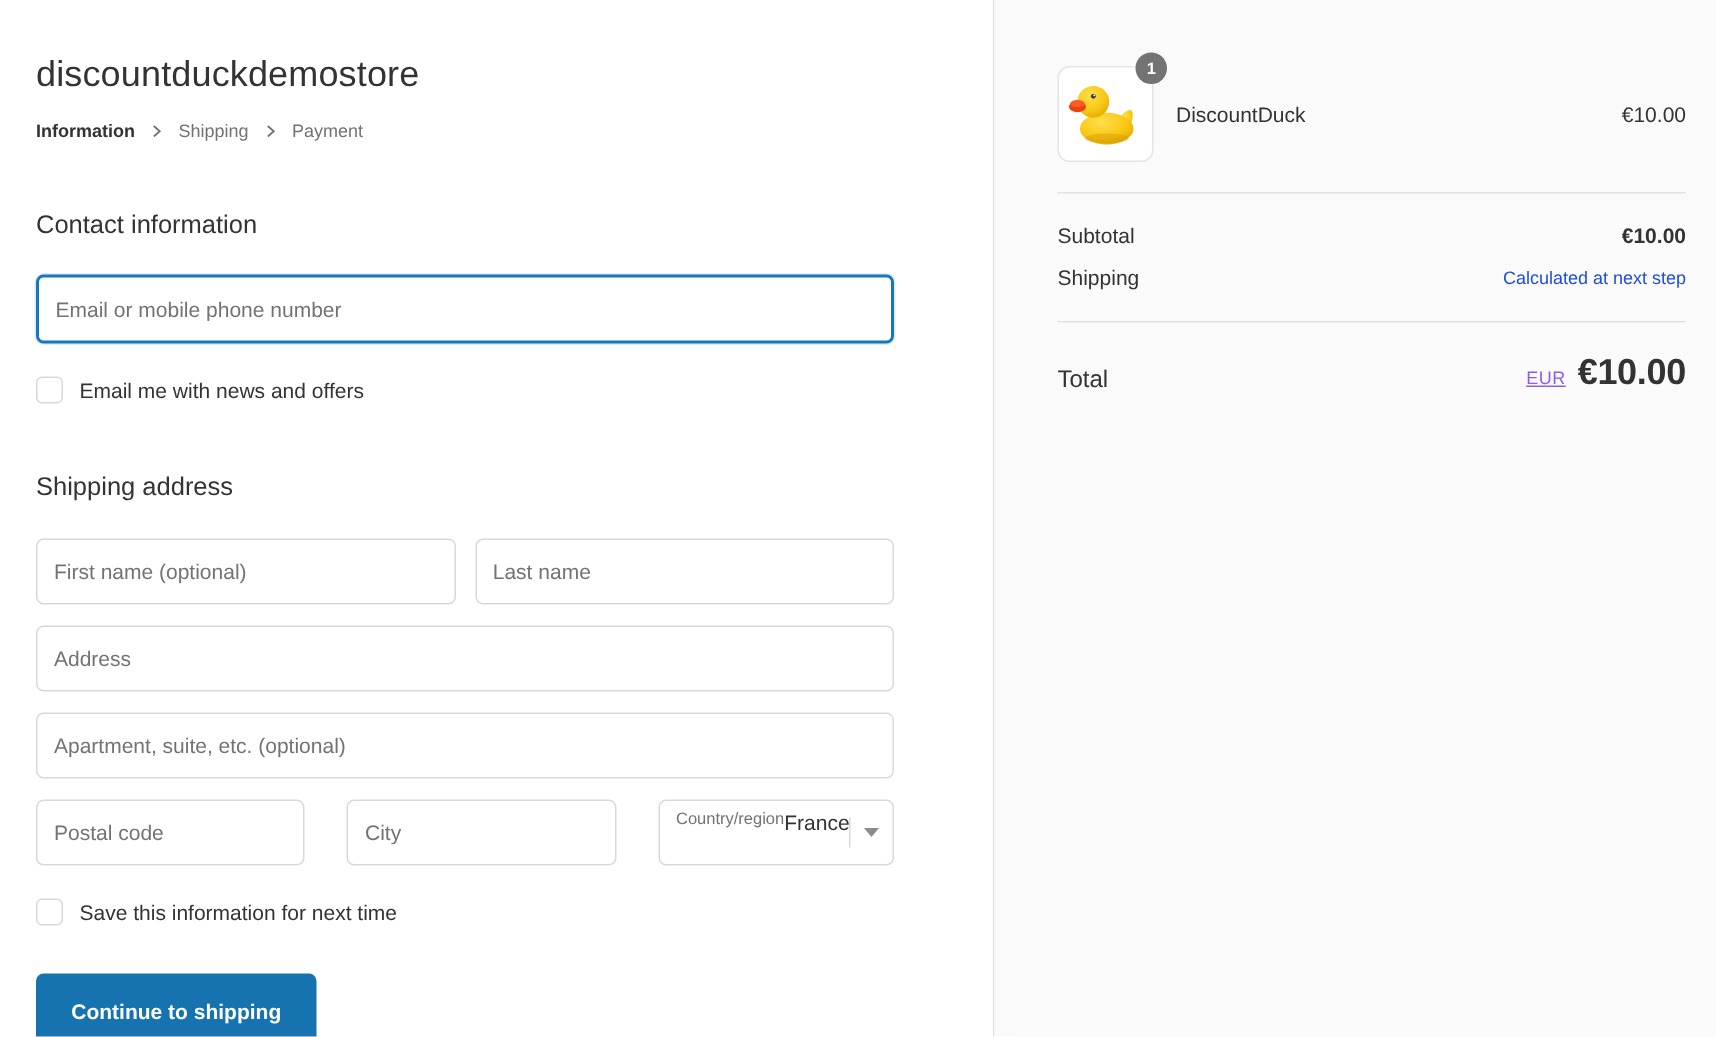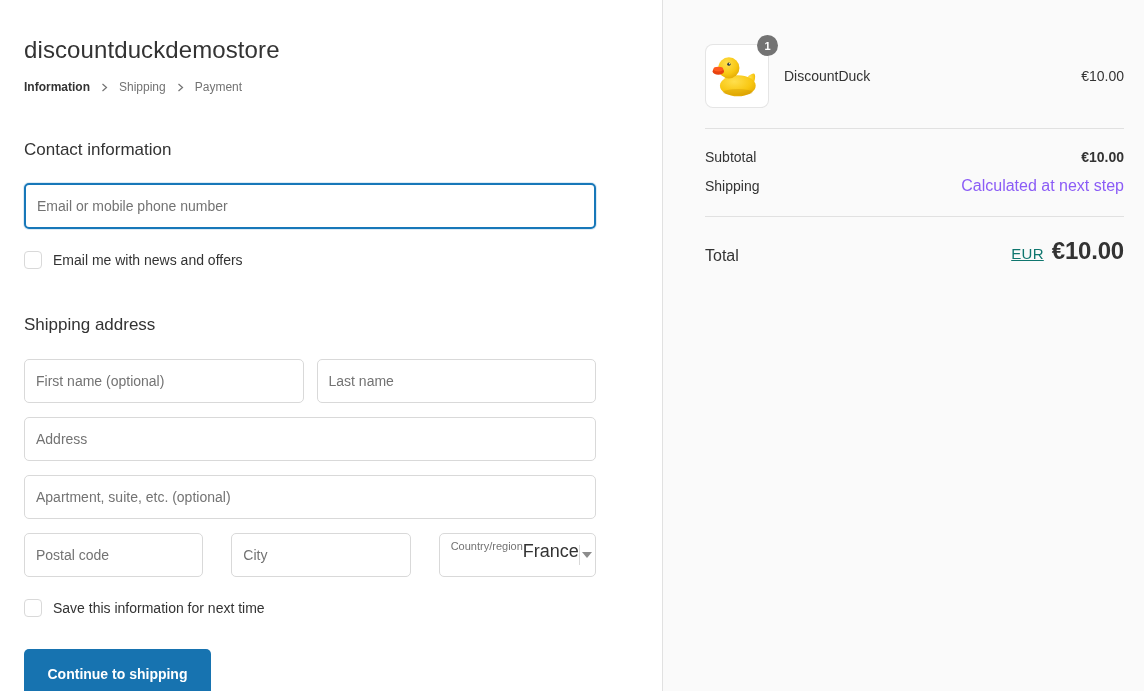--- a/index.html
+++ b/index.html
@@ -110,21 +110,21 @@
   }
   .country-texts {
     flex:1;
     padding:6px 0 0 11px;
     display:flex;
     flex-direction:row;
     justify-content:center;
     line-height:1.25;
   }
   .country-label { font-size:11px; color:#737373; }
-  .country-value { font-size:18px; color:#333333; }
+  .country-value { font-size:14px; color:#333333; }
   .country-caret {
     width:38px;
     display:flex;
     align-items:center;
     justify-content:center;
     position:relative;
   }
   .country-caret::before {
     content:"";
     position:absolute;
@@ -210,32 +210,32 @@
 
   .summary-row {
     display:flex;
     justify-content:space-between;
     align-items:center;
     margin-top:0;
   }
   .summary-row + .summary-row { margin-top:12px; }
   .summary-label { font-size:14px; color:#333333; }
   .summary-value { font-size:14px; font-weight:600; color:#333333; }
-  .summary-value-muted { font-size:16px; font-weight:400; color:#8b5cf6; }
+  .summary-value-muted { font-size:12px; font-weight:400; color:#1d4ed8; }
 
   .total-row {
     display:flex;
     justify-content:space-between;
     align-items:flex-end;
     margin-top:20px;
     gap:41px;
   }
   .total-label { font-size:16px; color:#333333; }
   .total-right { display:flex; align-items:baseline; gap:8px; }
-  .total-currency { font-size:15px; color:#0f766e; letter-spacing:0.3px;text-decoration:underline; }
+  .total-currency { font-size:12px; color:#8b5cf6; letter-spacing:0.3px;text-decoration:underline; }
   .total-value { font-size:24px; font-weight:600; color:#333333; letter-spacing:-0.2px; }
 </style>
 </head>
 <body>
 
 <div class="main">
   <div class="main-inner">
 
     <div class="store-name">discountduckdemostore</div>
 

